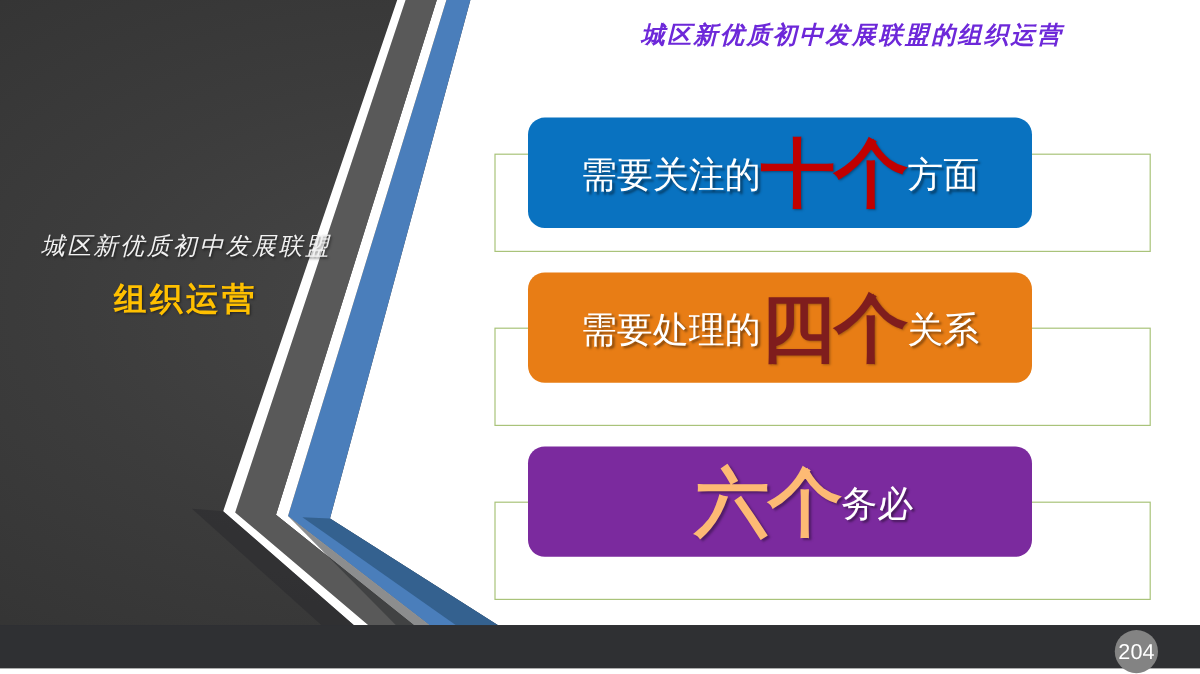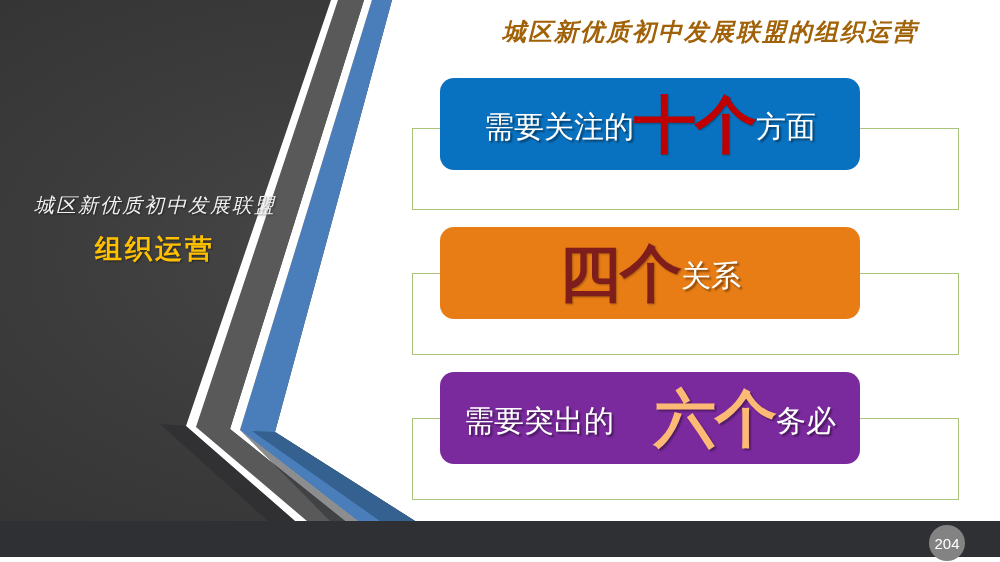--- a/index.html
+++ b/index.html
@@ -82,22 +82,22 @@
   .content-title {
     position: absolute;
     left: 430px;
     top: 16px;
     width: 560px;
     text-align: center;
     z-index: 14;
     font-family: "DejaVu Serif", "Liberation Serif", serif;
     font-style: italic;
     font-weight: 700;
-    font-size: 24px;
-    color: #a16207;
+    font-size: 20px;
+    color: #6d28d9;
     letter-spacing: 2px;
     white-space: nowrap;
   }
 
   
   .green-rect {
     position: absolute;
     left: 412px;
     width: 545px;
     height: 80px;
@@ -136,40 +136,40 @@
   }
   .pill .big {
     font-family: "DejaVu Serif", "Liberation Serif", serif;
     font-size: 62px;
     font-weight: 700;
     line-height: 1;
     letter-spacing: -1px;
     position: relative;
     top: 1px;
   }
-  .pill-blue   { top: 78px;  background: #0972c0; }
+  .pill-blue   { top: 98px;  background: #0972c0; }
   .pill-orange { top: 227px; background: #e87d15; }
   .pill-purple { top: 372px; background: #7b2a9e; }
 
   .big-red    { color: #c00000; text-shadow: 1px 1px 2px rgba(0,0,0,.35); }
   .big-black  { color: #7f1d1d; text-shadow: 1px 1px 2px rgba(0,0,0,.30); }
   .big-yellow { color: #fdba74; text-shadow: 2px 2px 2px rgba(0,0,0,.35); margin-left: 40px; }
 
   
   .page-badge {
     position: absolute;
     left: 929px;
     top: 525px;
     width: 36px;
     height: 36px;
     border-radius: 50%;
     background: #838383;
     color: #ffffff;
     font-family: "Liberation Sans", "DejaVu Sans", sans-serif;
-    font-size: 15px;
+    font-size: 18px;
     display: flex;
     align-items: center;
     justify-content: center;
     z-index: 20;
   }
 </style>
 </head>
 <body>
 
 <div id="slide">
@@ -210,25 +210,25 @@
   <div class="green-rect gr2"></div>
   <div class="green-rect gr3"></div>
 
   <div class="pill pill-blue">
     <span class="small">需要关注的</span>
     <span class="big big-red">十个</span>
     <span class="small">方面</span>
   </div>
 
   <div class="pill pill-orange">
+    <span class="small">需要处理的</span>
     <span class="big big-black">四个</span>
     <span class="small">关系</span>
   </div>
 
   <div class="pill pill-purple">
-    <span class="small">需要突出的</span>
     <span class="big big-yellow">六个</span>
     <span class="small">务必</span>
   </div>
 
   <div class="page-badge">204</div>
 
 </div>
 
 </body></html>

